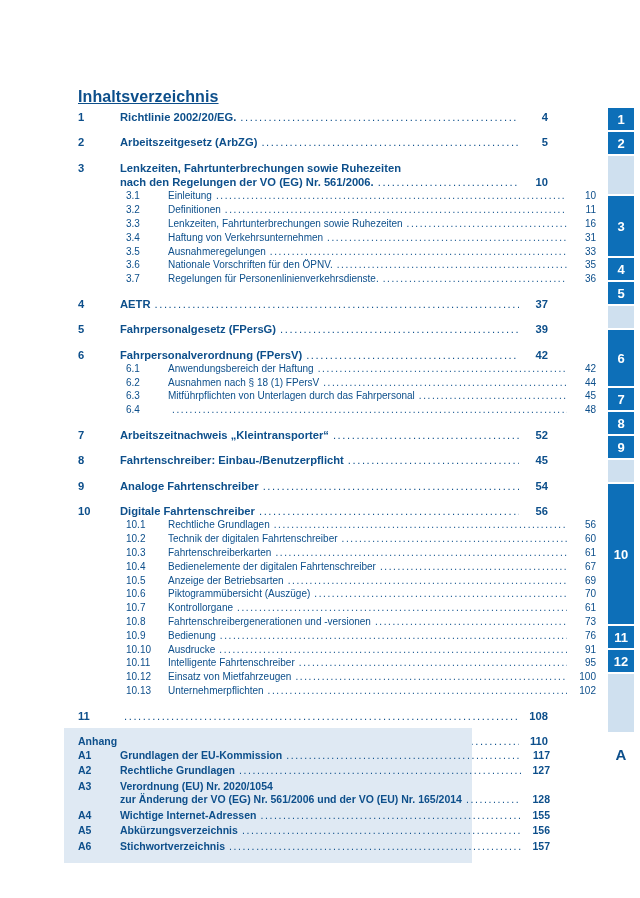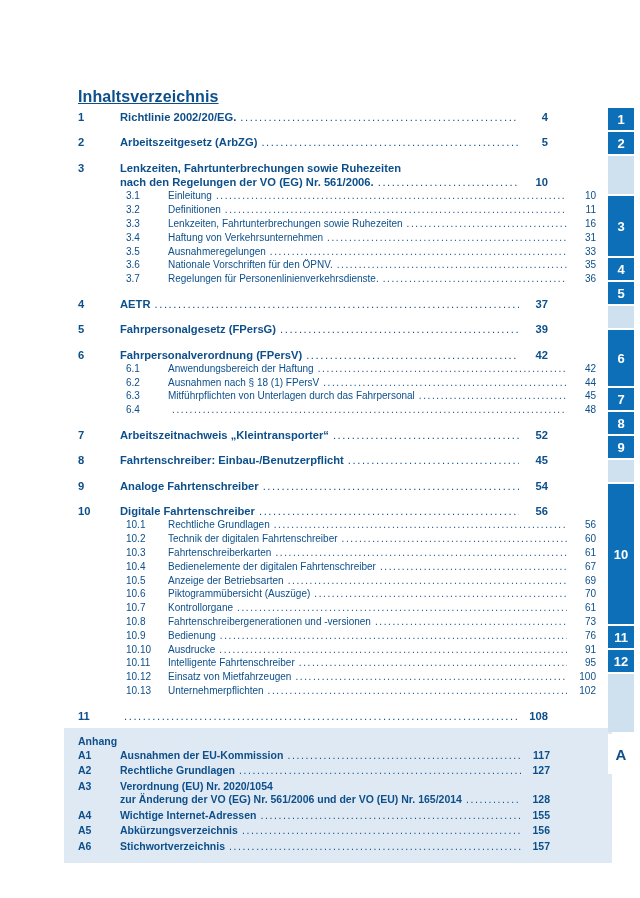--- a/index.html
+++ b/index.html
@@ -90,21 +90,21 @@
   .row.twoline .l2 {
     display: flex;
     align-items: baseline;
     width: 470px;
   }
   
   .anhang {
     position: absolute;
     left: 64px;
     top: 728px;
-    width: 548px;
+    width: 408px;
     background: #dfe9f3;
     padding: 7px 14px 10px 14px;
     box-sizing: border-box;
   }
   .anhang .row {
     width: 472px;
   }
   .anhang .row.twoline .l1,
   .anhang .row.twoline .l2 {
     width: 472px;
@@ -378,21 +378,21 @@
         <span class="dots">........................................................................................................................</span>
         <span class="pg">110</span>
       </div>
     </div>
 
   <div class="anhang">
     <div class="anhang-head">Anhang</div>
     <div class="anhang-list">
         <div class="row major">
           <span class="num">A1</span>
-          <span class="txt">Ausnahmen der EU-Kommission</span>
+          <span class="txt">Grundlagen der EU-Kommission</span>
           <span class="dots">........................................................................................................................</span>
           <span class="pg">117</span>
         </div>
         <div class="row major">
           <span class="num">A2</span>
           <span class="txt">Rechtliche Grundlagen</span>
           <span class="dots">........................................................................................................................</span>
           <span class="pg">127</span>
         </div>
         <div class="row major twoline">

